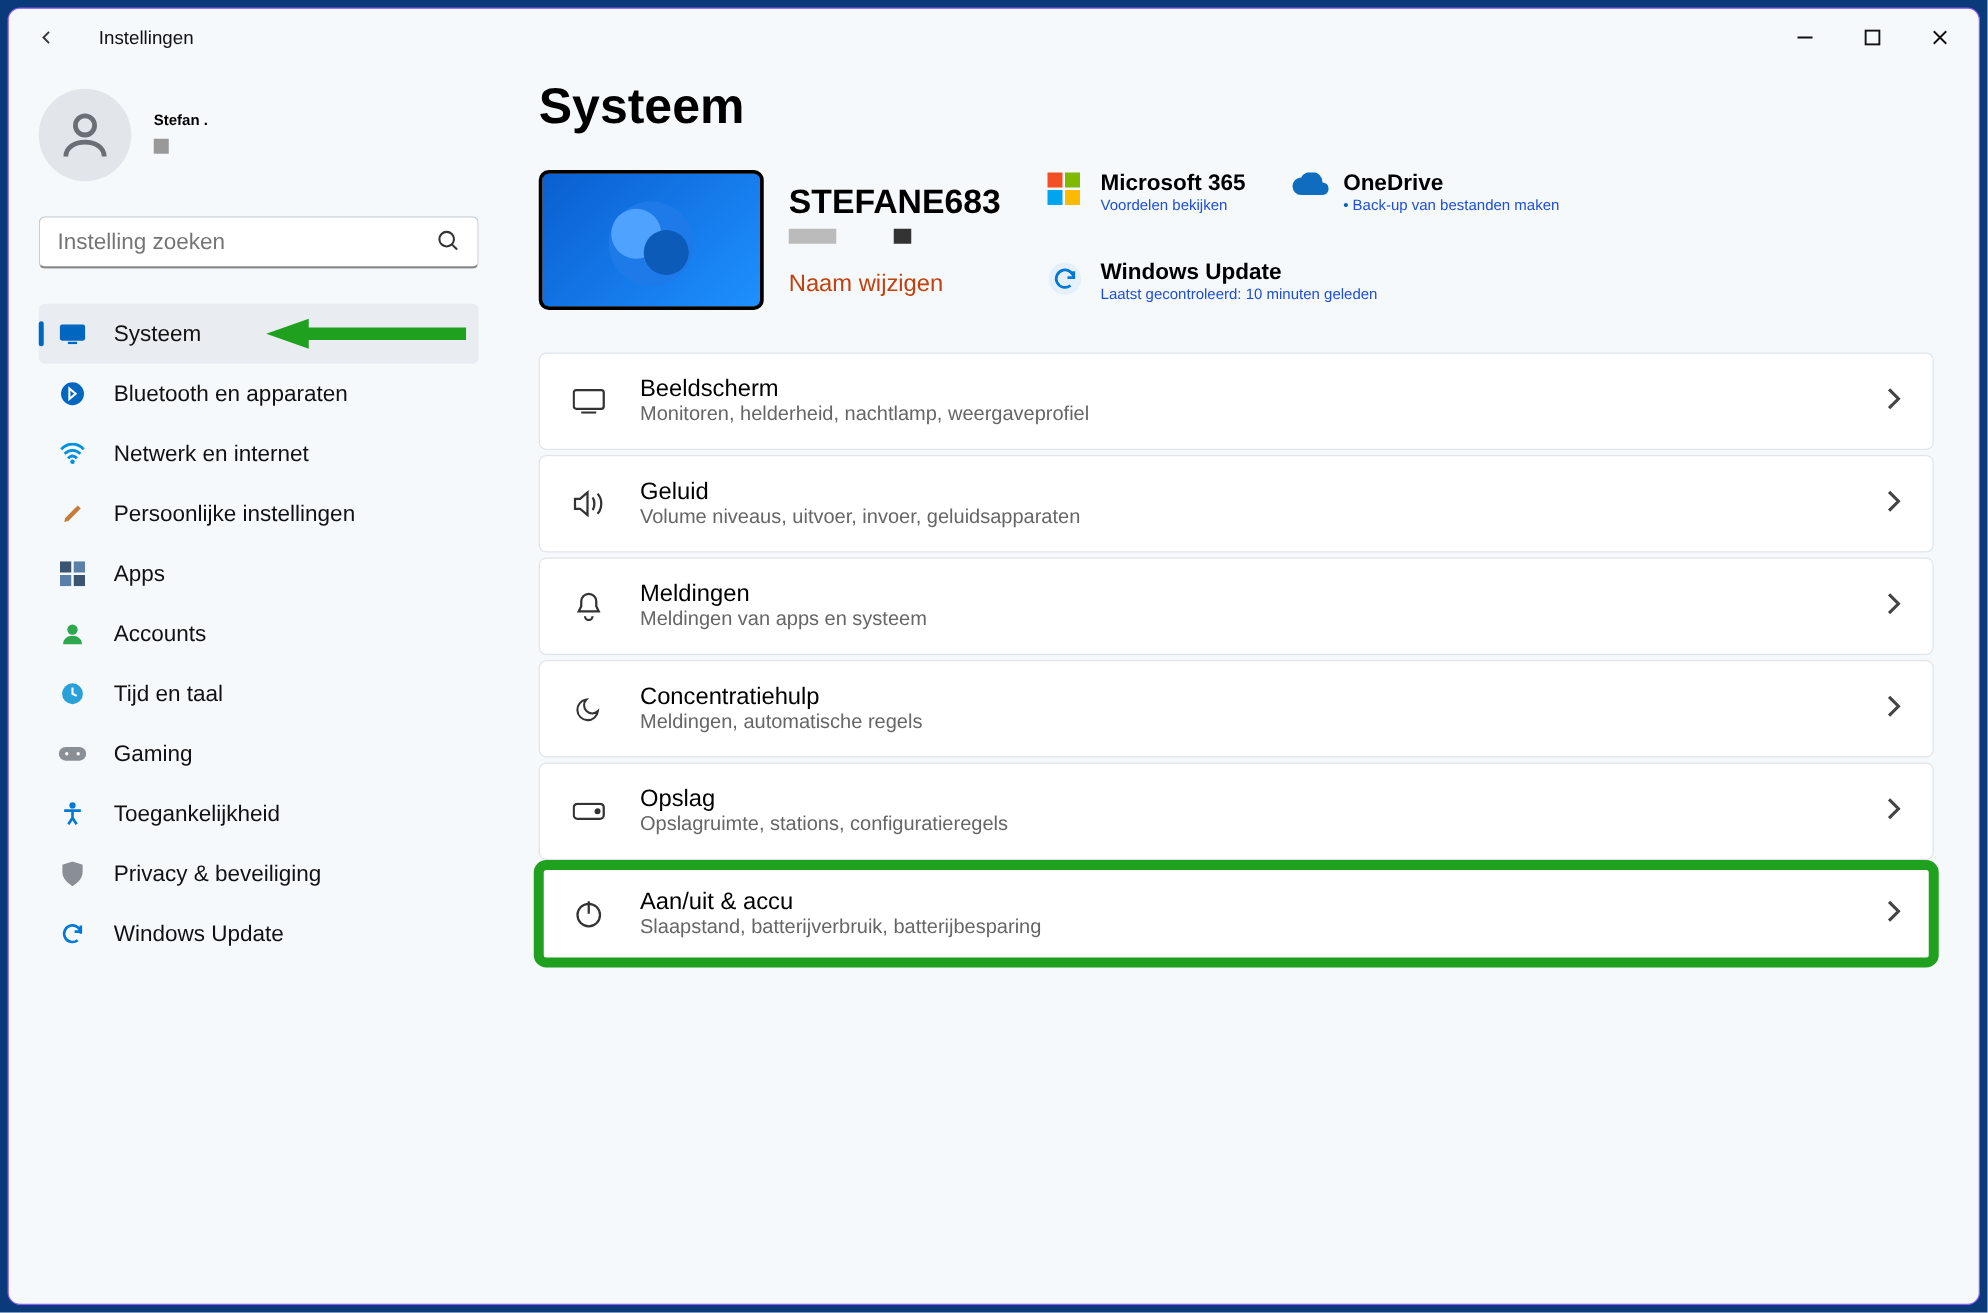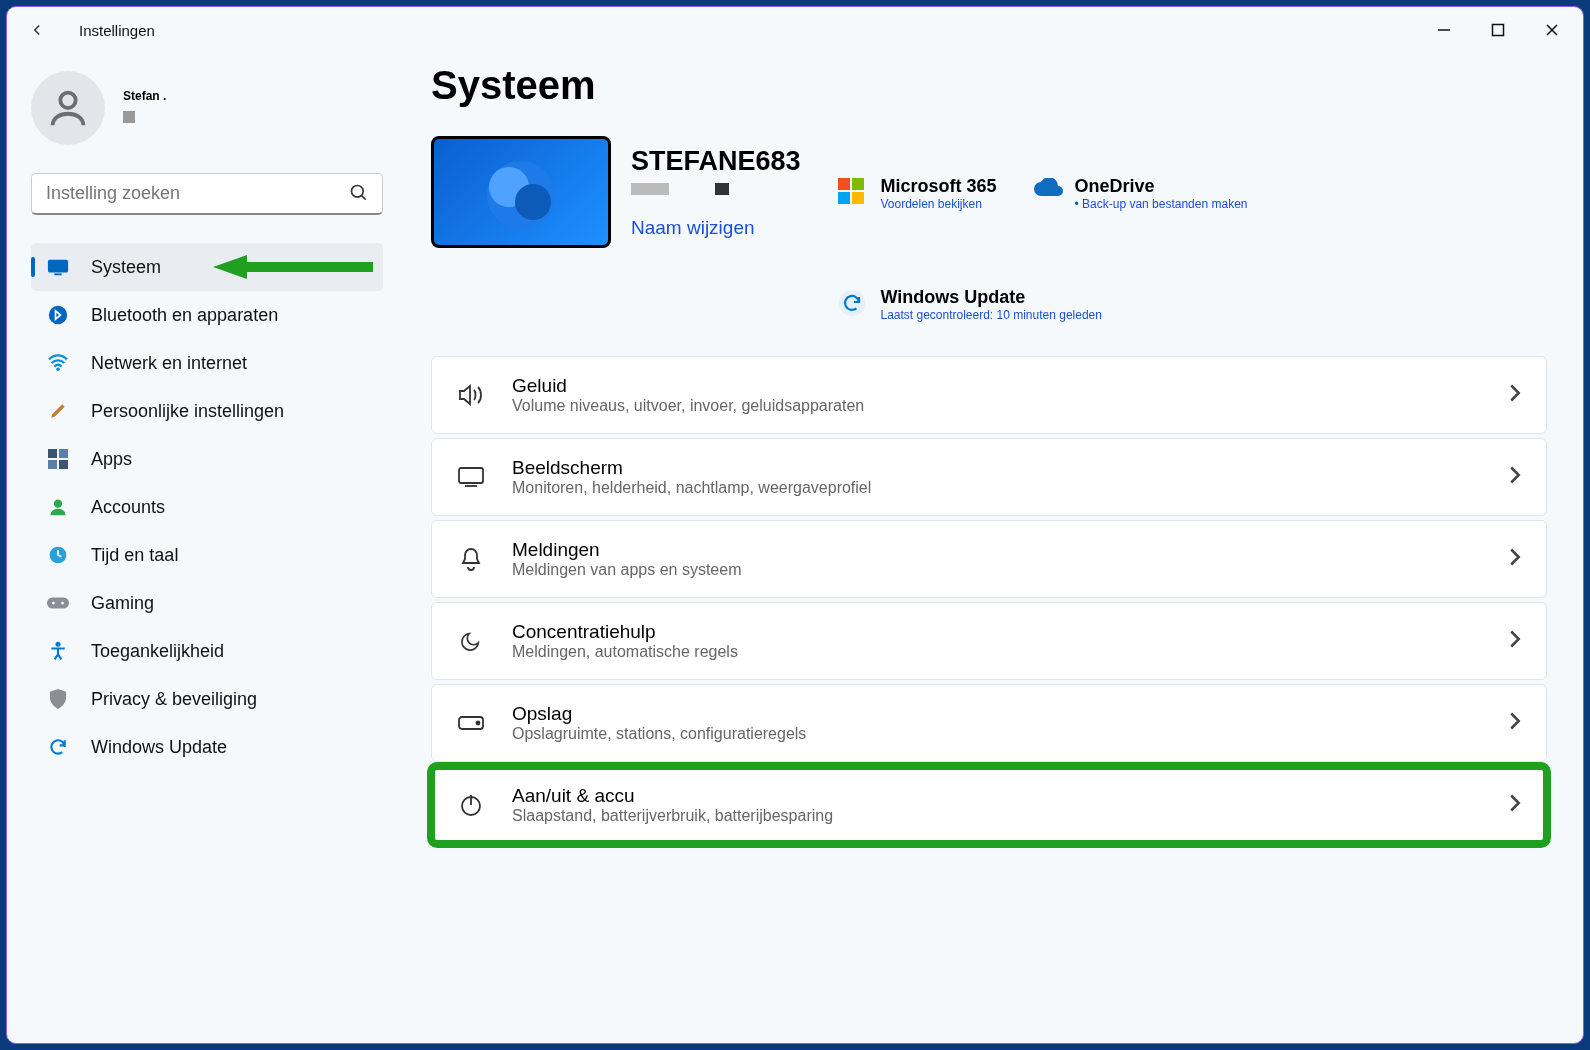--- a/index.html
+++ b/index.html
@@ -44,25 +44,25 @@
   }
   .nav .icon { width:22px; height:22px; display:flex; align-items:center; justify-content:center; font-size:18px; }
   .arrow-annot { position:absolute; right:10px; }
 
   .main { flex:1; padding: 10px 36px 0 24px; overflow:auto; }
   .page-title { font-size:40px; font-weight:600; margin-bottom:28px; }
   .device-row { display:flex; gap:24px; align-items:flex-start; margin-bottom:34px; flex-wrap:wrap; }
   .device-box { display:flex; gap:20px; align-items:center; }
   .device-thumb { width:180px; height:112px; border:3px solid #000; border-radius:8px; background:linear-gradient(135deg,#0a5fd0,#1e90ff); display:flex; align-items:center; justify-content:center; overflow:hidden; }
   .device-name { font-size:27px; font-weight:600; }
-  .device-rename { color:#1d4ed8; font-size:19px; margin-top:22px; cursor:pointer; }
+  .device-rename { color:#c2410c; font-size:19px; margin-top:22px; cursor:pointer; }
   .device-meta { display:flex; gap:6px; margin-top:6px; }
   .meta-chip { height:12px; background:#bbb; }
   .status-grid { display:flex; gap:36px; flex-wrap:wrap; margin-left:auto; }
-  .status-item { display:flex; gap:14px; align-items:flex-start; max-width:300px;margin-top:40px; }
+  .status-item { display:flex; gap:14px; align-items:flex-start; max-width:300px; }
   .status-icon { width:28px; height:28px; flex:none; margin-top:2px; }
   .status-title { font-size:18px; font-weight:600; }
   .status-sub { font-size:12px; color:#1d4ed8; }
   .bullet::before { content:"• "; color:#0067c0; }
   .ms-logo { display:grid; grid-template-columns:12px 12px; grid-template-rows:12px 12px; gap:2px; }
   .ms-logo span:nth-child(1){background:#f25022;} .ms-logo span:nth-child(2){background:#7fba00;}
   .ms-logo span:nth-child(3){background:#00a4ef;} .ms-logo span:nth-child(4){background:#ffb900;}
 
   .cards { display:flex; flex-direction:column; gap:4px; }
   .card {
@@ -291,50 +291,50 @@
                 <div class="status-title">Windows Update</div>
                 <div class="status-sub">Laatst gecontroleerd: 10 minuten geleden</div>
               </div>
           </div>
         </div>
       </div>
 
       <div class="cards">
         <div class="card">
           <span class="c-icon">
+              <svg width="26" height="20" viewBox="0 0 26 20" fill="none" stroke="#333" stroke-width="1.8">
+                <rect x="1" y="1" width="24" height="15" rx="2"></rect>
+                <line x1="7" y1="19" x2="19" y2="19"></line>
+              </svg>
+            </span>
+          <div class="c-text">
+              <div class="c-title">Beeldscherm</div>
+              <div class="c-sub">Monitoren, helderheid, nachtlamp, weergaveprofiel</div>
+            </div>
+          <span class="chev"><svg width="14" height="20" viewBox="0 0 10 16" fill="none" stroke="#444" stroke-width="2">
+                <path d="M2 2l6 6-6 6"></path>
+              </svg></span>
+        </div>
+        <div class="card">
+          <span class="c-icon">
               <svg width="26" height="22" viewBox="0 0 26 22" fill="none" stroke="#333" stroke-width="1.8">
                 <path d="M2 7h4l6-5v18l-6-5H2z"></path>
                 <path d="M16 6c2 2 2 8 0 10M20 3c4 4 4 12 0 16"></path>
               </svg>
             </span>
           <div class="c-text">
               <div class="c-title">Geluid</div>
               <div class="c-sub">Volume niveaus, uitvoer, invoer, geluidsapparaten</div>
             </div>
           <span class="chev"><svg width="14" height="20" viewBox="0 0 10 16" fill="none" stroke="#444" stroke-width="2">
                 <path d="M2 2l6 6-6 6"></path>
               </svg></span>
         </div>
         <div class="card">
           <span class="c-icon">
-              <svg width="26" height="20" viewBox="0 0 26 20" fill="none" stroke="#333" stroke-width="1.8">
-                <rect x="1" y="1" width="24" height="15" rx="2"></rect>
-                <line x1="7" y1="19" x2="19" y2="19"></line>
-              </svg>
-            </span>
-          <div class="c-text">
-              <div class="c-title">Beeldscherm</div>
-              <div class="c-sub">Monitoren, helderheid, nachtlamp, weergaveprofiel</div>
-            </div>
-          <span class="chev"><svg width="14" height="20" viewBox="0 0 10 16" fill="none" stroke="#444" stroke-width="2">
-                <path d="M2 2l6 6-6 6"></path>
-              </svg></span>
-        </div>
-        <div class="card">
-          <span class="c-icon">
               <svg width="22" height="24" viewBox="0 0 22 24" fill="none" stroke="#333" stroke-width="1.8">
                 <path d="M11 2a6 6 0 016 6v4l2 4H3l2-4V8a6 6 0 016-6zM8 20a3 3 0 006 0"></path>
               </svg>
             </span>
           <div class="c-text">
               <div class="c-title">Meldingen</div>
               <div class="c-sub">Meldingen van apps en systeem</div>
             </div>
           <span class="chev"><svg width="14" height="20" viewBox="0 0 10 16" fill="none" stroke="#444" stroke-width="2">
                 <path d="M2 2l6 6-6 6"></path>

